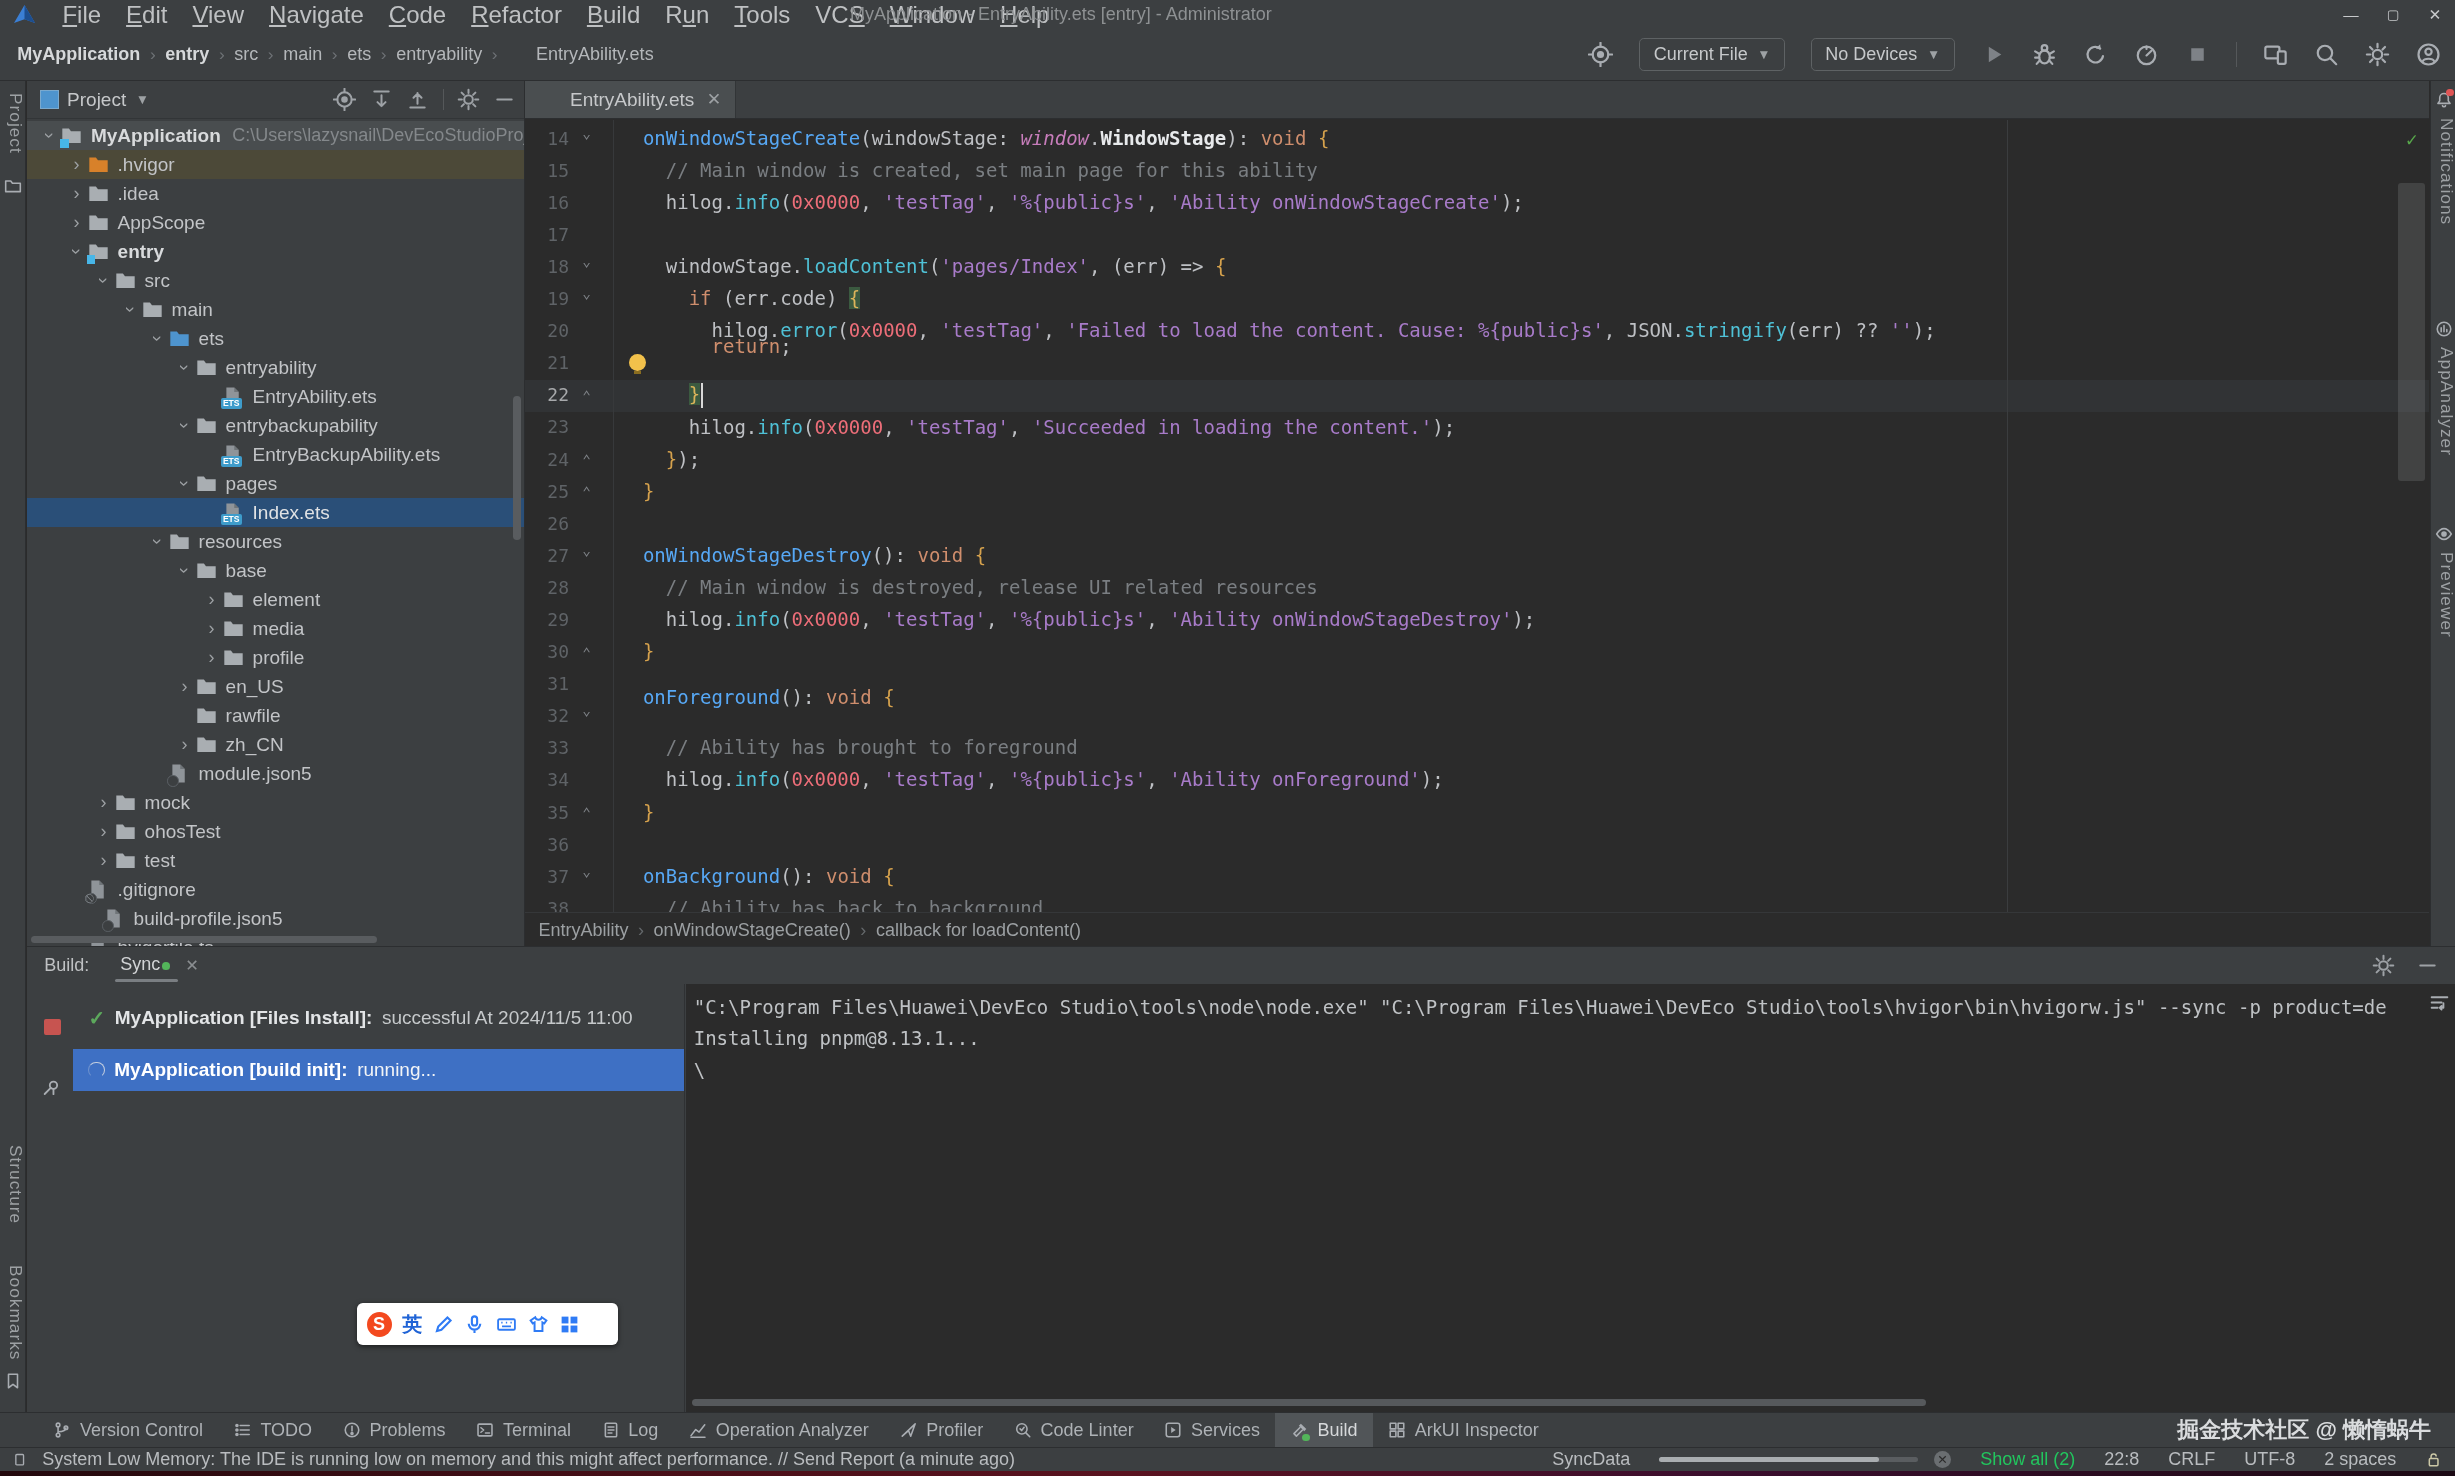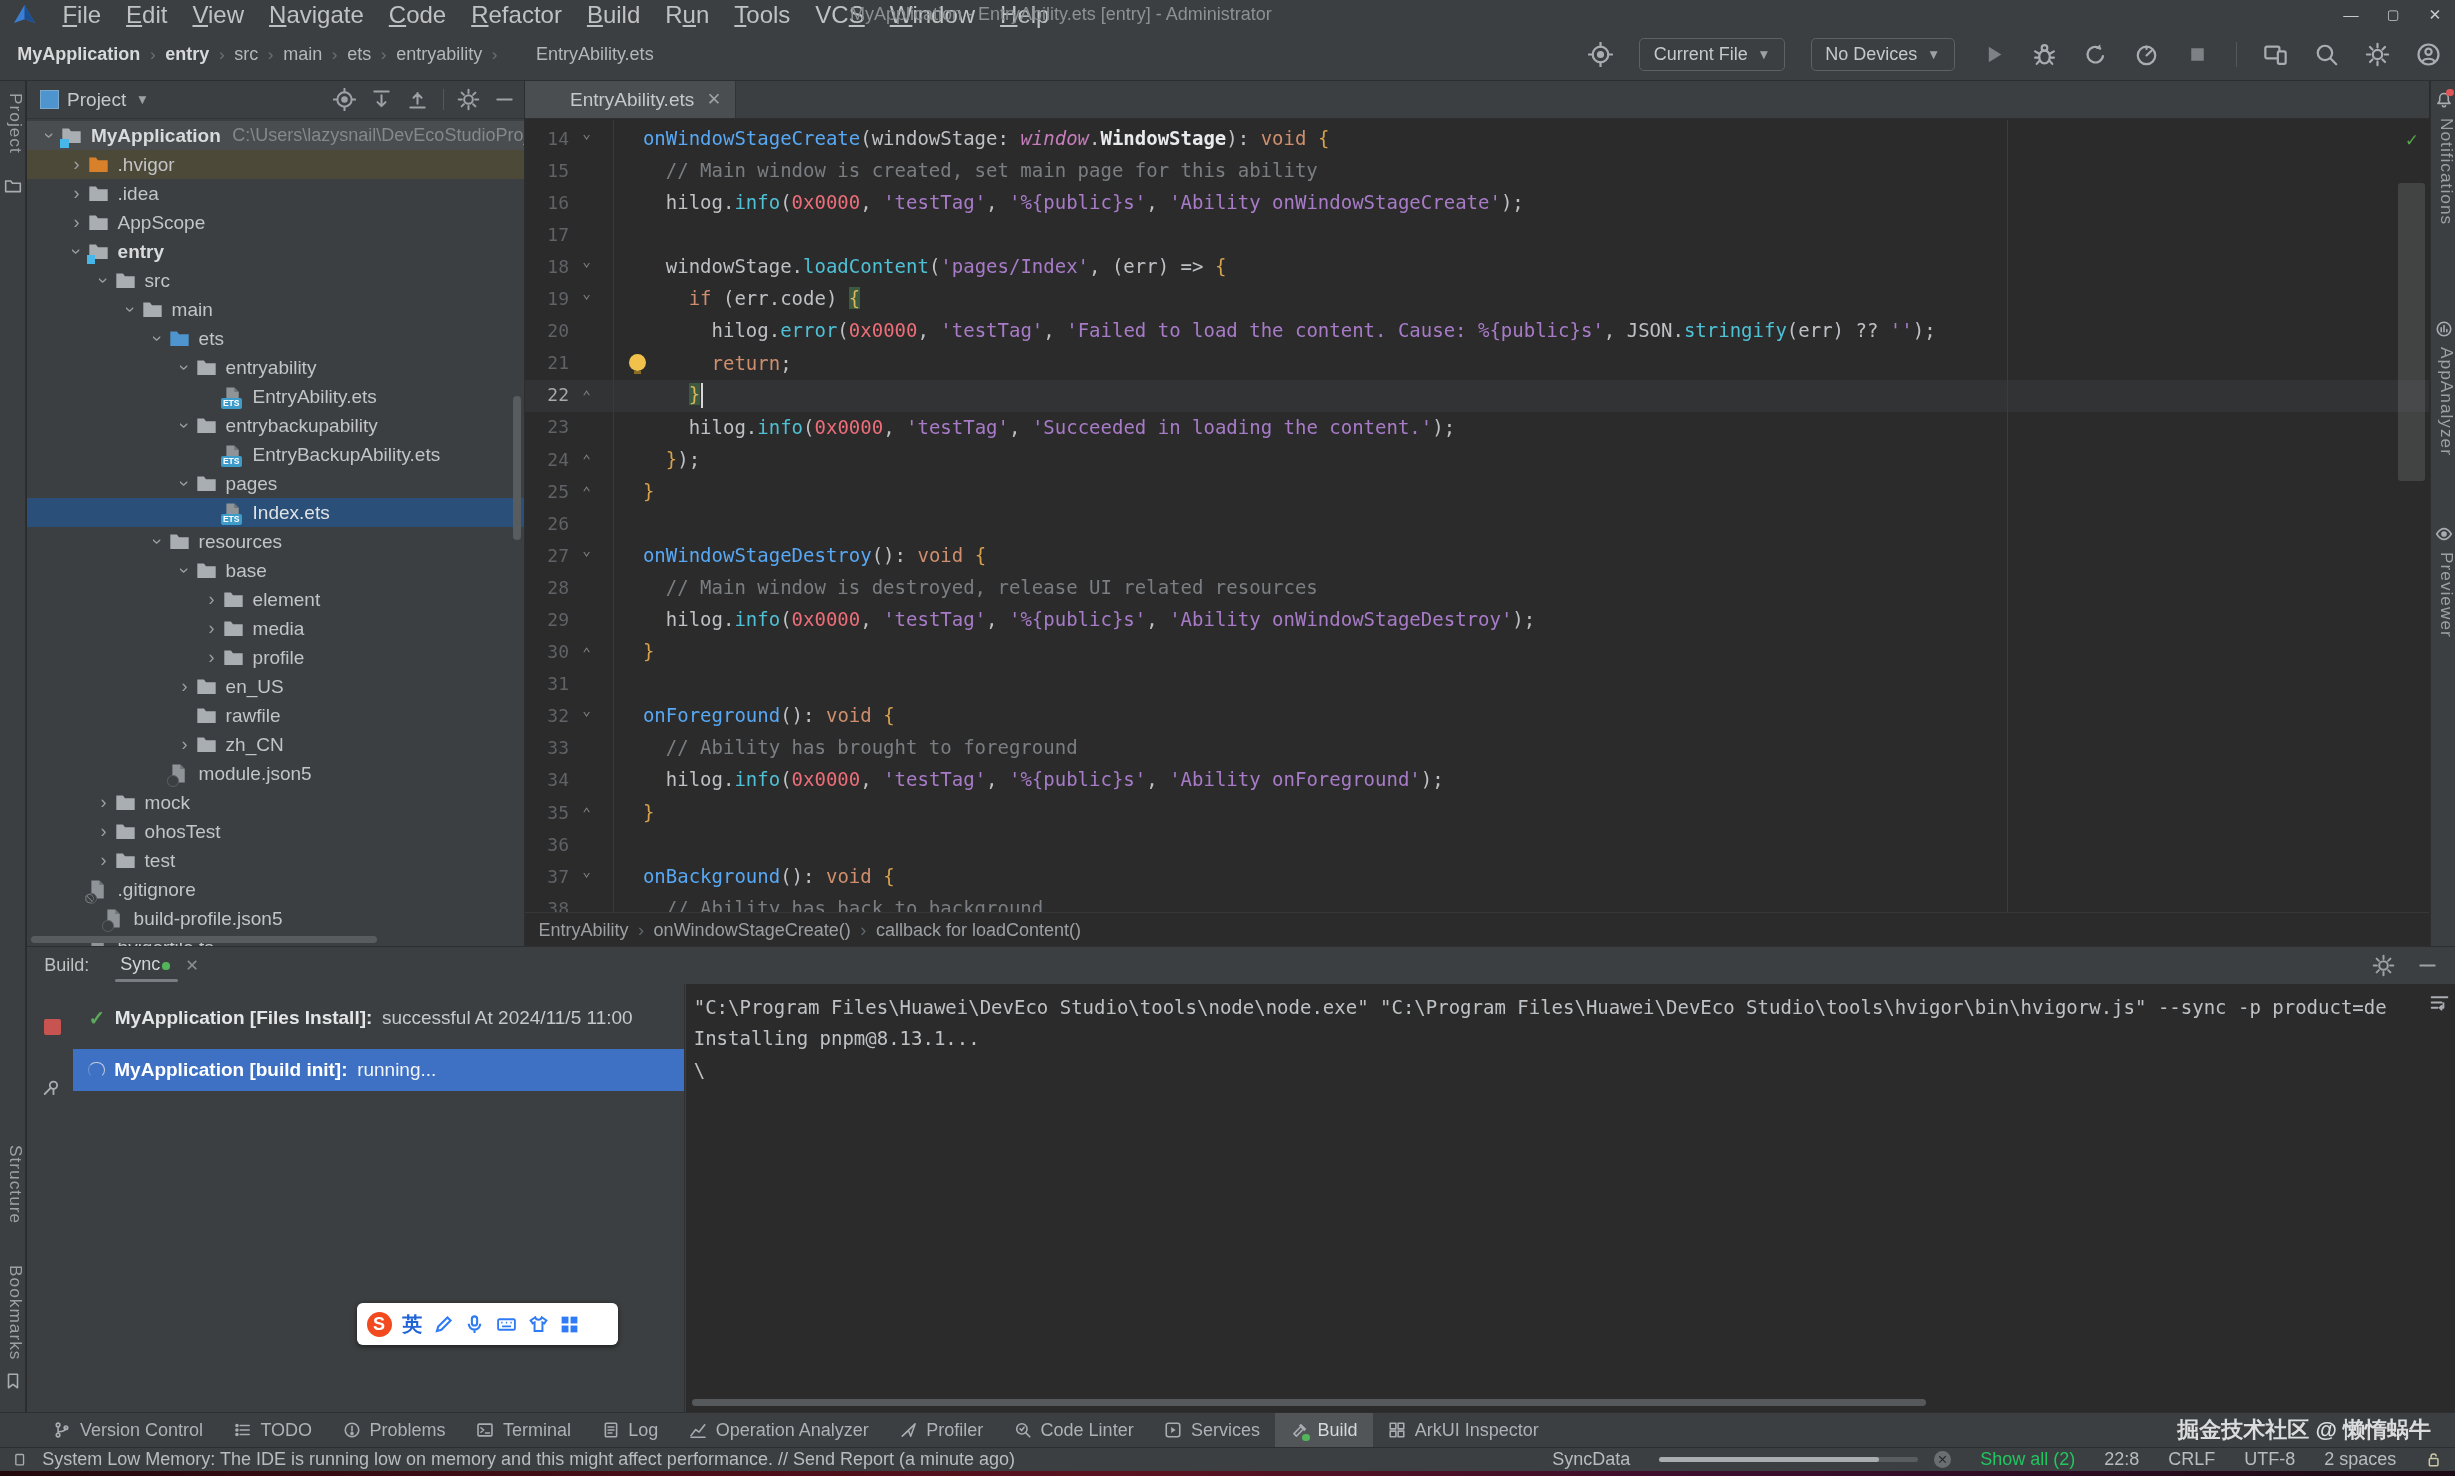--- a/index.html
+++ b/index.html
@@ -644,21 +644,21 @@
         <div class="code-line" style="top: 103px;"></div>
         <div class="gutter-num" style="top: 136px;">18</div>
         <div class="gutter-mark" style="top: 133px;">⌄</div>
         <div class="code-line" style="top: 135px;"><span class="c-p">    windowStage.</span><span class="c-call">loadContent</span><span class="c-p">(</span><span class="c-str">'pages/Index'</span><span class="c-p">, (err) =&gt; </span><span class="c-br">{</span></div>
         <div class="gutter-num" style="top: 168px;">19</div>
         <div class="gutter-mark" style="top: 165px;">⌄</div>
         <div class="code-line" style="top: 167px;"><span class="c-p">      </span><span class="c-kw">if</span><span class="c-p"> (err.code) </span><span class="c-brhl">{</span></div>
         <div class="gutter-num" style="top: 200px;">20</div>
         <div class="code-line" style="top: 199px;"><span class="c-p">        hilog.</span><span class="c-call">error</span><span class="c-p">(</span><span class="c-num">0x0000</span><span class="c-p">, </span><span class="c-str">'testTag'</span><span class="c-p">, </span><span class="c-str">'Failed to load the content. Cause: %{public}s'</span><span class="c-p">, JSON.</span><span class="c-call">stringify</span><span class="c-p">(err) ?? </span><span class="c-str">''</span><span class="c-p">);</span></div>
         <div class="gutter-num" style="top: 232px;">21</div>
-        <div class="code-line" style="top: 232px;"><span class="c-p">        </span><span class="c-kw">return</span><span class="c-p">;</span></div>
+        <div class="code-line" style="top: 215px;"><span class="c-p">        </span><span class="c-kw">return</span><span class="c-p">;</span></div>
         <div class="gutter-num cur" style="top: 264px;">22</div>
         <div class="gutter-mark" style="top: 268px;">⌃</div>
         <div class="code-line" style="top: 263px;"><span class="c-p">      </span><span class="c-brhl">}</span></div>
         <div class="gutter-num" style="top: 296px;">23</div>
         <div class="code-line" style="top: 296px;"><span class="c-p">      hilog.</span><span class="c-call">info</span><span class="c-p">(</span><span class="c-num">0x0000</span><span class="c-p">, </span><span class="c-str">'testTag'</span><span class="c-p">, </span><span class="c-str">'Succeeded in loading the content.'</span><span class="c-p">);</span></div>
         <div class="gutter-num" style="top: 329px;">24</div>
         <div class="gutter-mark" style="top: 332px;">⌃</div>
         <div class="code-line" style="top: 328px;"><span class="c-p">    </span><span class="c-br">}</span><span class="c-p">);</span></div>
         <div class="gutter-num" style="top: 361px;">25</div>
         <div class="gutter-mark" style="top: 364px;">⌃</div>
@@ -672,21 +672,21 @@
         <div class="code-line" style="top: 456px;"><span class="c-p">    </span><span class="c-cm">// Main window is destroyed, release UI related resources</span></div>
         <div class="gutter-num" style="top: 489px;">29</div>
         <div class="code-line" style="top: 488px;"><span class="c-p">    hilog.</span><span class="c-call">info</span><span class="c-p">(</span><span class="c-num">0x0000</span><span class="c-p">, </span><span class="c-str">'testTag'</span><span class="c-p">, </span><span class="c-str">'%{public}s'</span><span class="c-p">, </span><span class="c-str">'Ability onWindowStageDestroy'</span><span class="c-p">);</span></div>
         <div class="gutter-num" style="top: 521px;">30</div>
         <div class="gutter-mark" style="top: 525px;">⌃</div>
         <div class="code-line" style="top: 520px;"><span class="c-p">  </span><span class="c-br">}</span></div>
         <div class="gutter-num" style="top: 553px;">31</div>
         <div class="code-line" style="top: 552px;"></div>
         <div class="gutter-num" style="top: 585px;">32</div>
         <div class="gutter-mark" style="top: 582px;">⌄</div>
-        <div class="code-line" style="top: 584px; text-align: right;"><span class="c-p">  </span><span class="c-fn">onForeground</span><span class="c-p">(): </span><span class="c-kw">void</span><span class="c-p"> </span><span class="c-br">{</span></div>
+        <div class="code-line" style="top: 566px; text-align: right;"><span class="c-p">  </span><span class="c-fn">onForeground</span><span class="c-p">(): </span><span class="c-kw">void</span><span class="c-p"> </span><span class="c-br">{</span></div>
         <div class="gutter-num" style="top: 617px;">33</div>
         <div class="code-line" style="top: 616px;"><span class="c-p">    </span><span class="c-cm">// Ability has brought to foreground</span></div>
         <div class="gutter-num" style="top: 649px;">34</div>
         <div class="code-line" style="top: 648px;"><span class="c-p">    hilog.</span><span class="c-call">info</span><span class="c-p">(</span><span class="c-num">0x0000</span><span class="c-p">, </span><span class="c-str">'testTag'</span><span class="c-p">, </span><span class="c-str">'%{public}s'</span><span class="c-p">, </span><span class="c-str">'Ability onForeground'</span><span class="c-p">);</span></div>
         <div class="gutter-num" style="top: 682px;">35</div>
         <div class="gutter-mark" style="top: 685px;">⌃</div>
         <div class="code-line" style="top: 681px;"><span class="c-p">  </span><span class="c-br">}</span></div>
         <div class="gutter-num" style="top: 714px;">36</div>
         <div class="code-line" style="top: 713px;"></div>
         <div class="gutter-num" style="top: 746px;">37</div>

